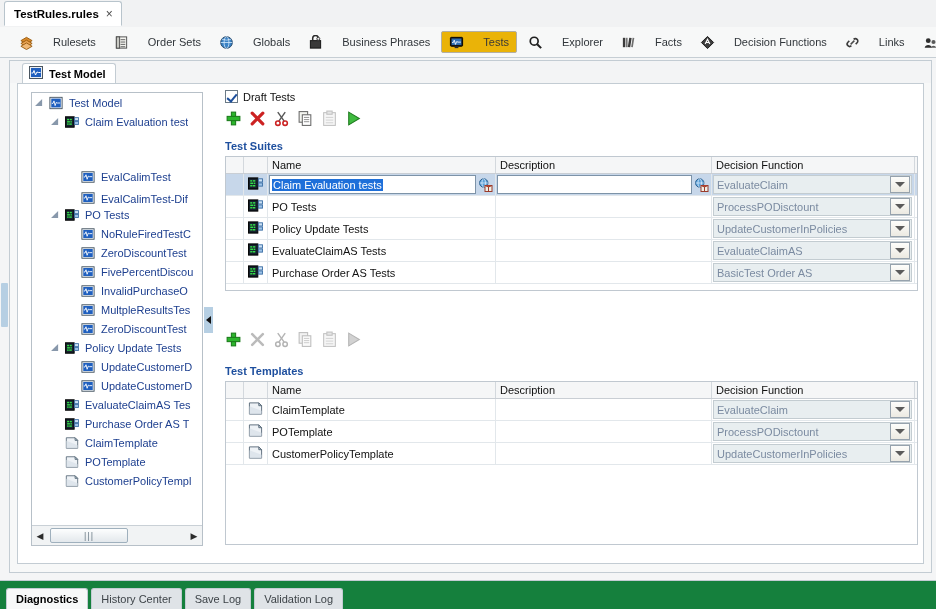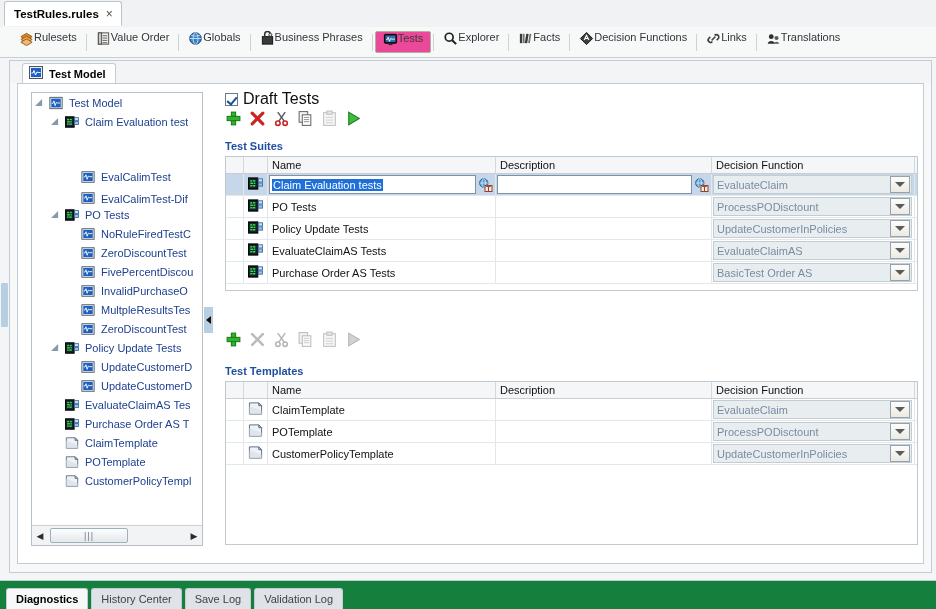--- a/index.html
+++ b/index.html
@@ -36,28 +36,28 @@
 
   
   #main-toolbar {
     position: absolute; left: 0; top: 27px; width: 936px; height: 31px;
     background: #f7f8f8;
     border-bottom: 1px solid #c6ced4;
     display: flex; align-items: center;
     padding-left: 12px;
   }
   .tb-item {
-    display: flex; align-items: flex-start; gap: 0;
+    display: flex; align-items: center; gap: 19px;
     height: 22px; padding: 0 7px;
     border-radius: 2px;
     color: #31363b; font-size: 11px;
     white-space: nowrap;
   }
   .tb-item.selected {
-    background: #ec4899;
+    background: #eab308;
     border: 1px solid #b3afa4;
     color: #3a3a36;
   }
   .tb-sep {
     width: 1px; height: 17px; background: #cdd2d6; margin: 0 2px;
   }
   .tb-ico { width: 15px; height: 15px; display: block; }
 
   
   #content {
@@ -168,21 +168,21 @@
   .chk {
     width: 13px; height: 13px; background: #fff;
     border: 1px solid #6b7a86; position: relative;
   }
   .chk::after {
     content: ""; position: absolute; left: 3px; top: 1px;
     width: 4px; height: 8px;
     border: solid #1d4f9c; border-width: 0 2px 2px 0;
     transform: rotate(40deg);
   }
-  #draft-row .lbl { font-size: 16px; color: #101010; }
+  #draft-row .lbl { font-size: 11px; color: #101010; }
 
   .mini-toolbar {
     position: absolute; display: flex; align-items: center; gap: 7px;
   }
   .mt-btn { width: 17px; height: 17px; display: block; }
 
   .sect-title {
     position: absolute; font-size: 11px; font-weight: bold; color: #1e4f9e;
   }
 
@@ -305,21 +305,21 @@
     <div class="tb-sep"></div>
     <div class="tb-item">
       <span class="tb-ico"><svg width="15" height="15" viewBox="0 0 16 16">
           <rect x="2.5" y="2" width="11" height="12" fill="#f3f3ef" stroke="#4d4d4d"></rect>
           <rect x="2.5" y="2" width="3.5" height="12" fill="#c9cac4" stroke="#4d4d4d"></rect>
           <line x1="7" y1="5" x2="12" y2="5" stroke="#5d5d5d"></line>
           <line x1="7" y1="7.5" x2="12" y2="7.5" stroke="#5d5d5d"></line>
           <line x1="7" y1="10" x2="12" y2="10" stroke="#5d5d5d"></line>
           <line x1="7" y1="12.5" x2="12" y2="12.5" stroke="#5d5d5d"></line>
         </svg></span>
-      <span>Value Order</span>
+      <span>Order Sets</span>
     </div>
     <div class="tb-sep"></div>
     <div class="tb-item">
       <span class="tb-ico"><svg width="15" height="15" viewBox="0 0 16 16">
           <circle cx="8" cy="8" r="6.2" fill="#3b82c4" stroke="#1b3f63"></circle>
           <ellipse cx="8" cy="8" rx="2.6" ry="6.2" fill="none" stroke="#dff0ff" stroke-width="0.8"></ellipse>
           <line x1="1.8" y1="8" x2="14.2" y2="8" stroke="#dff0ff" stroke-width="0.8"></line>
           <path d="M3 4.5 Q8 6.5 13 4.5" fill="none" stroke="#dff0ff" stroke-width="0.7"></path>
         </svg></span>
       <span>Globals</span>

